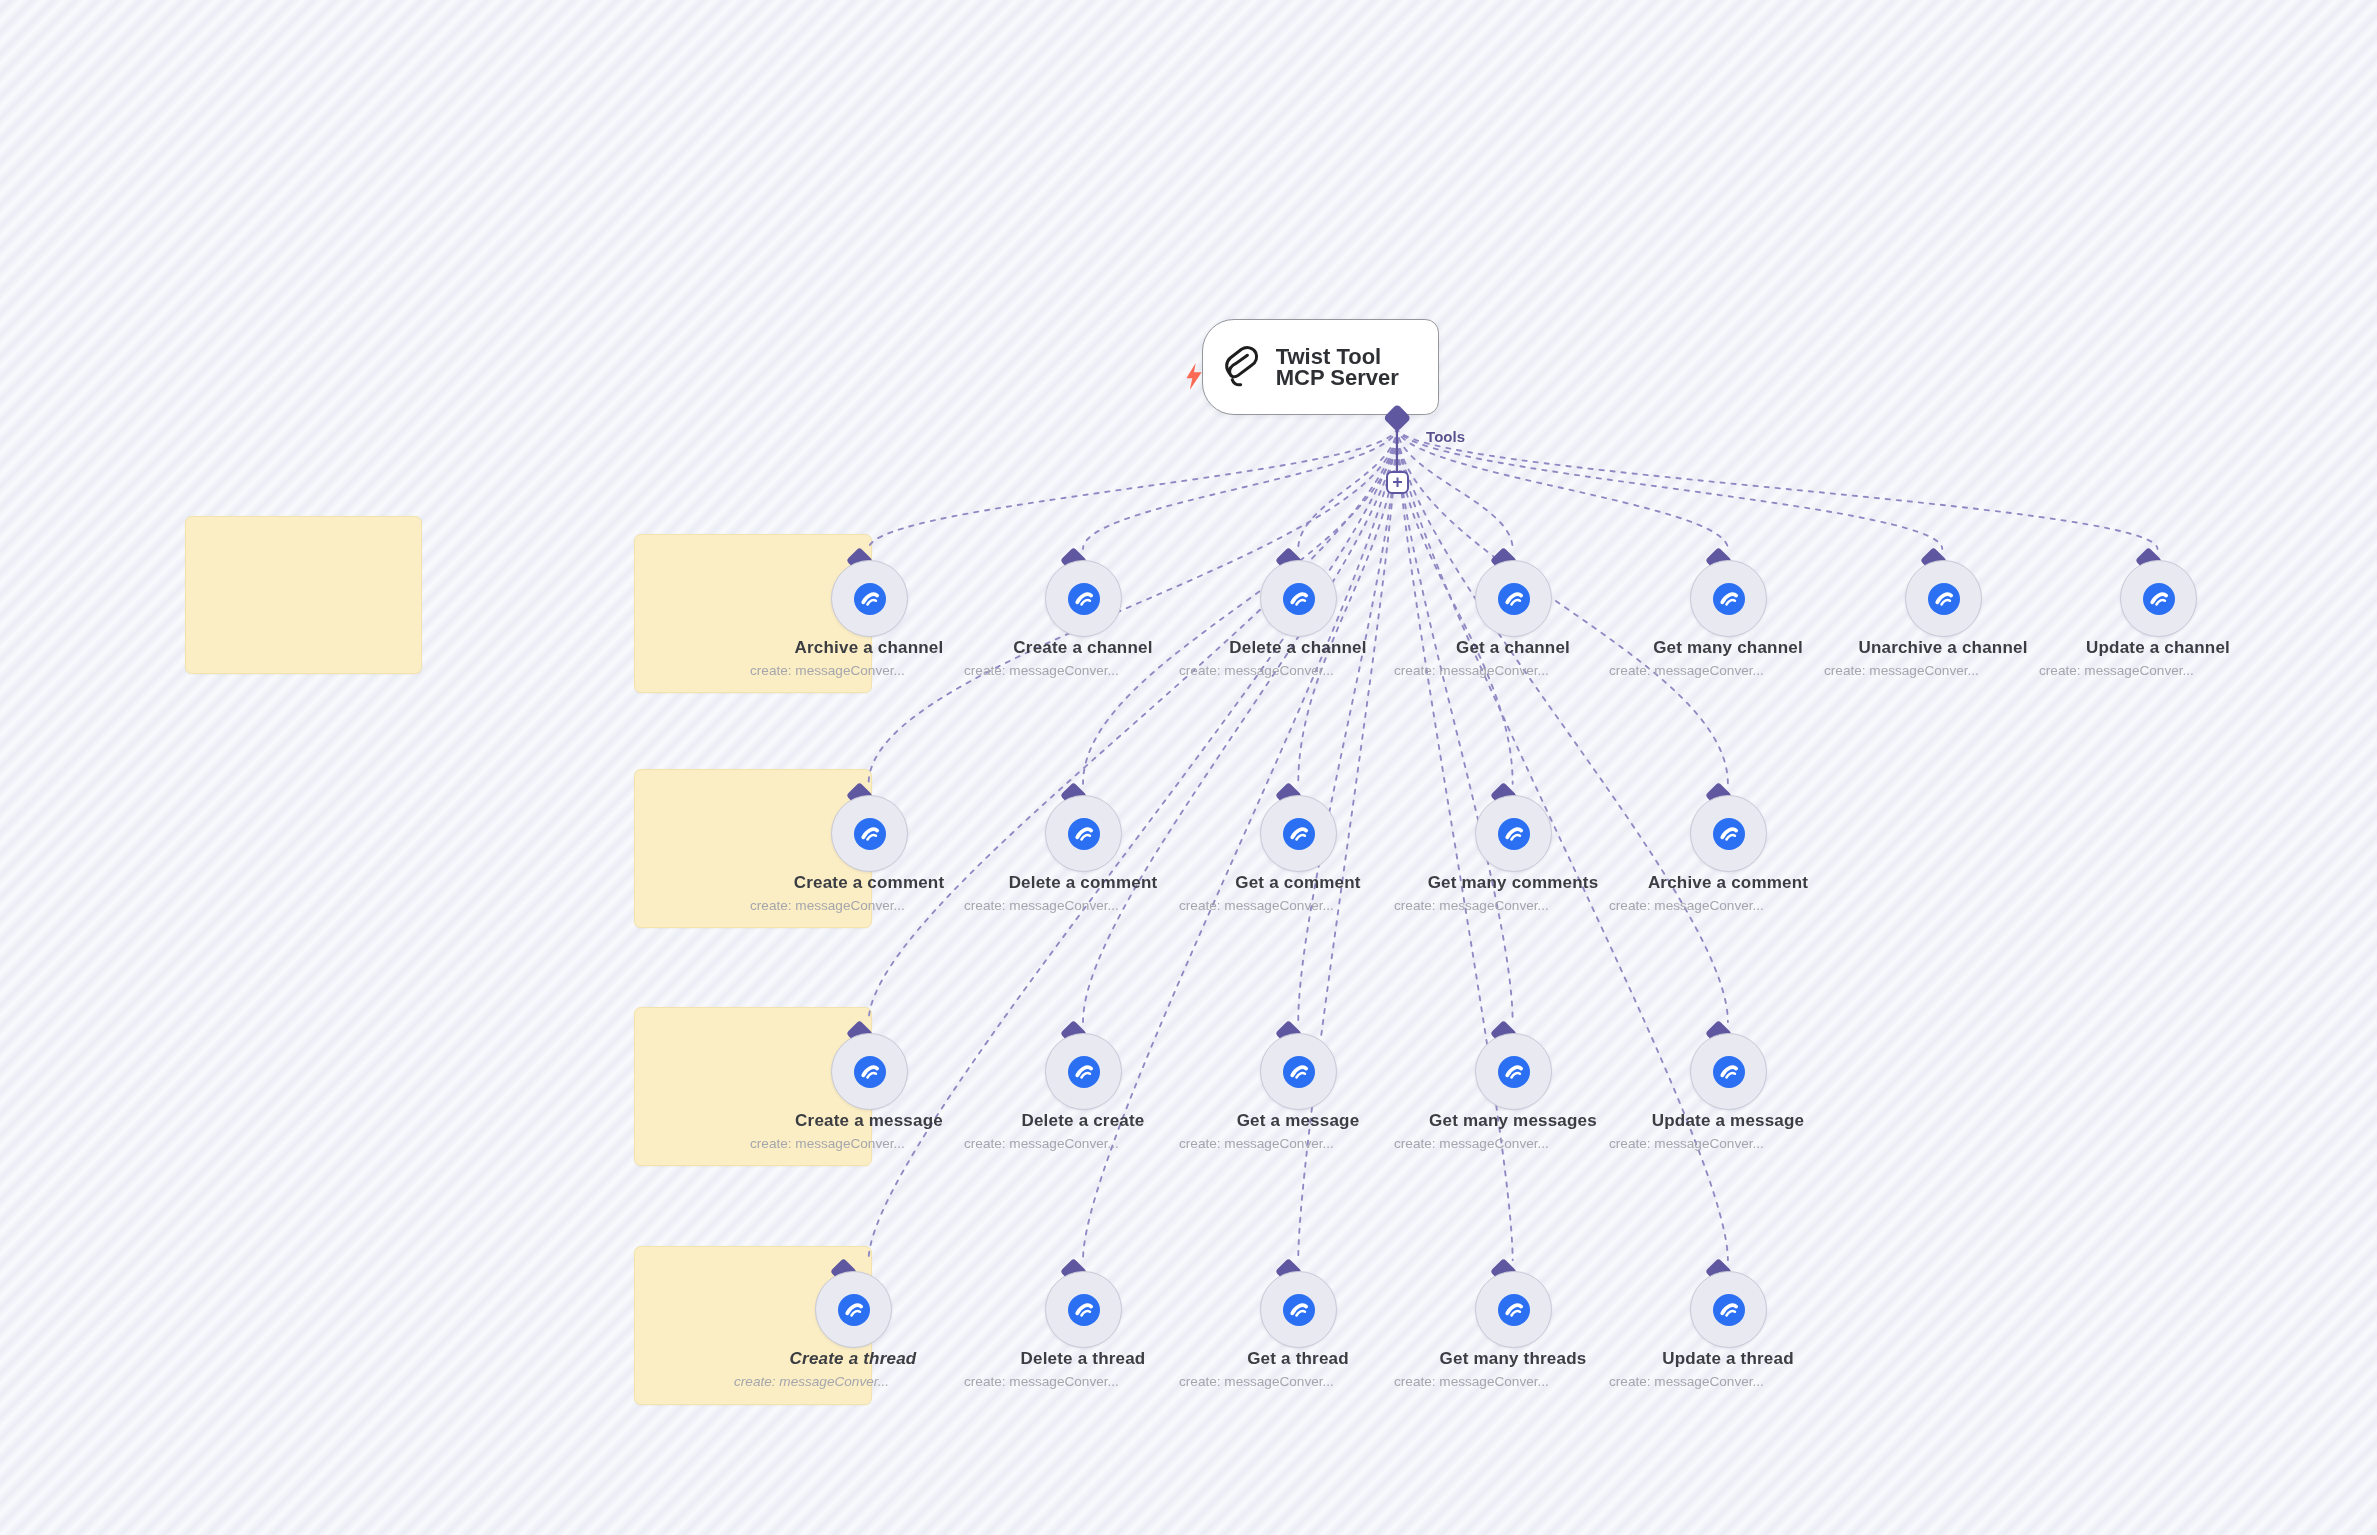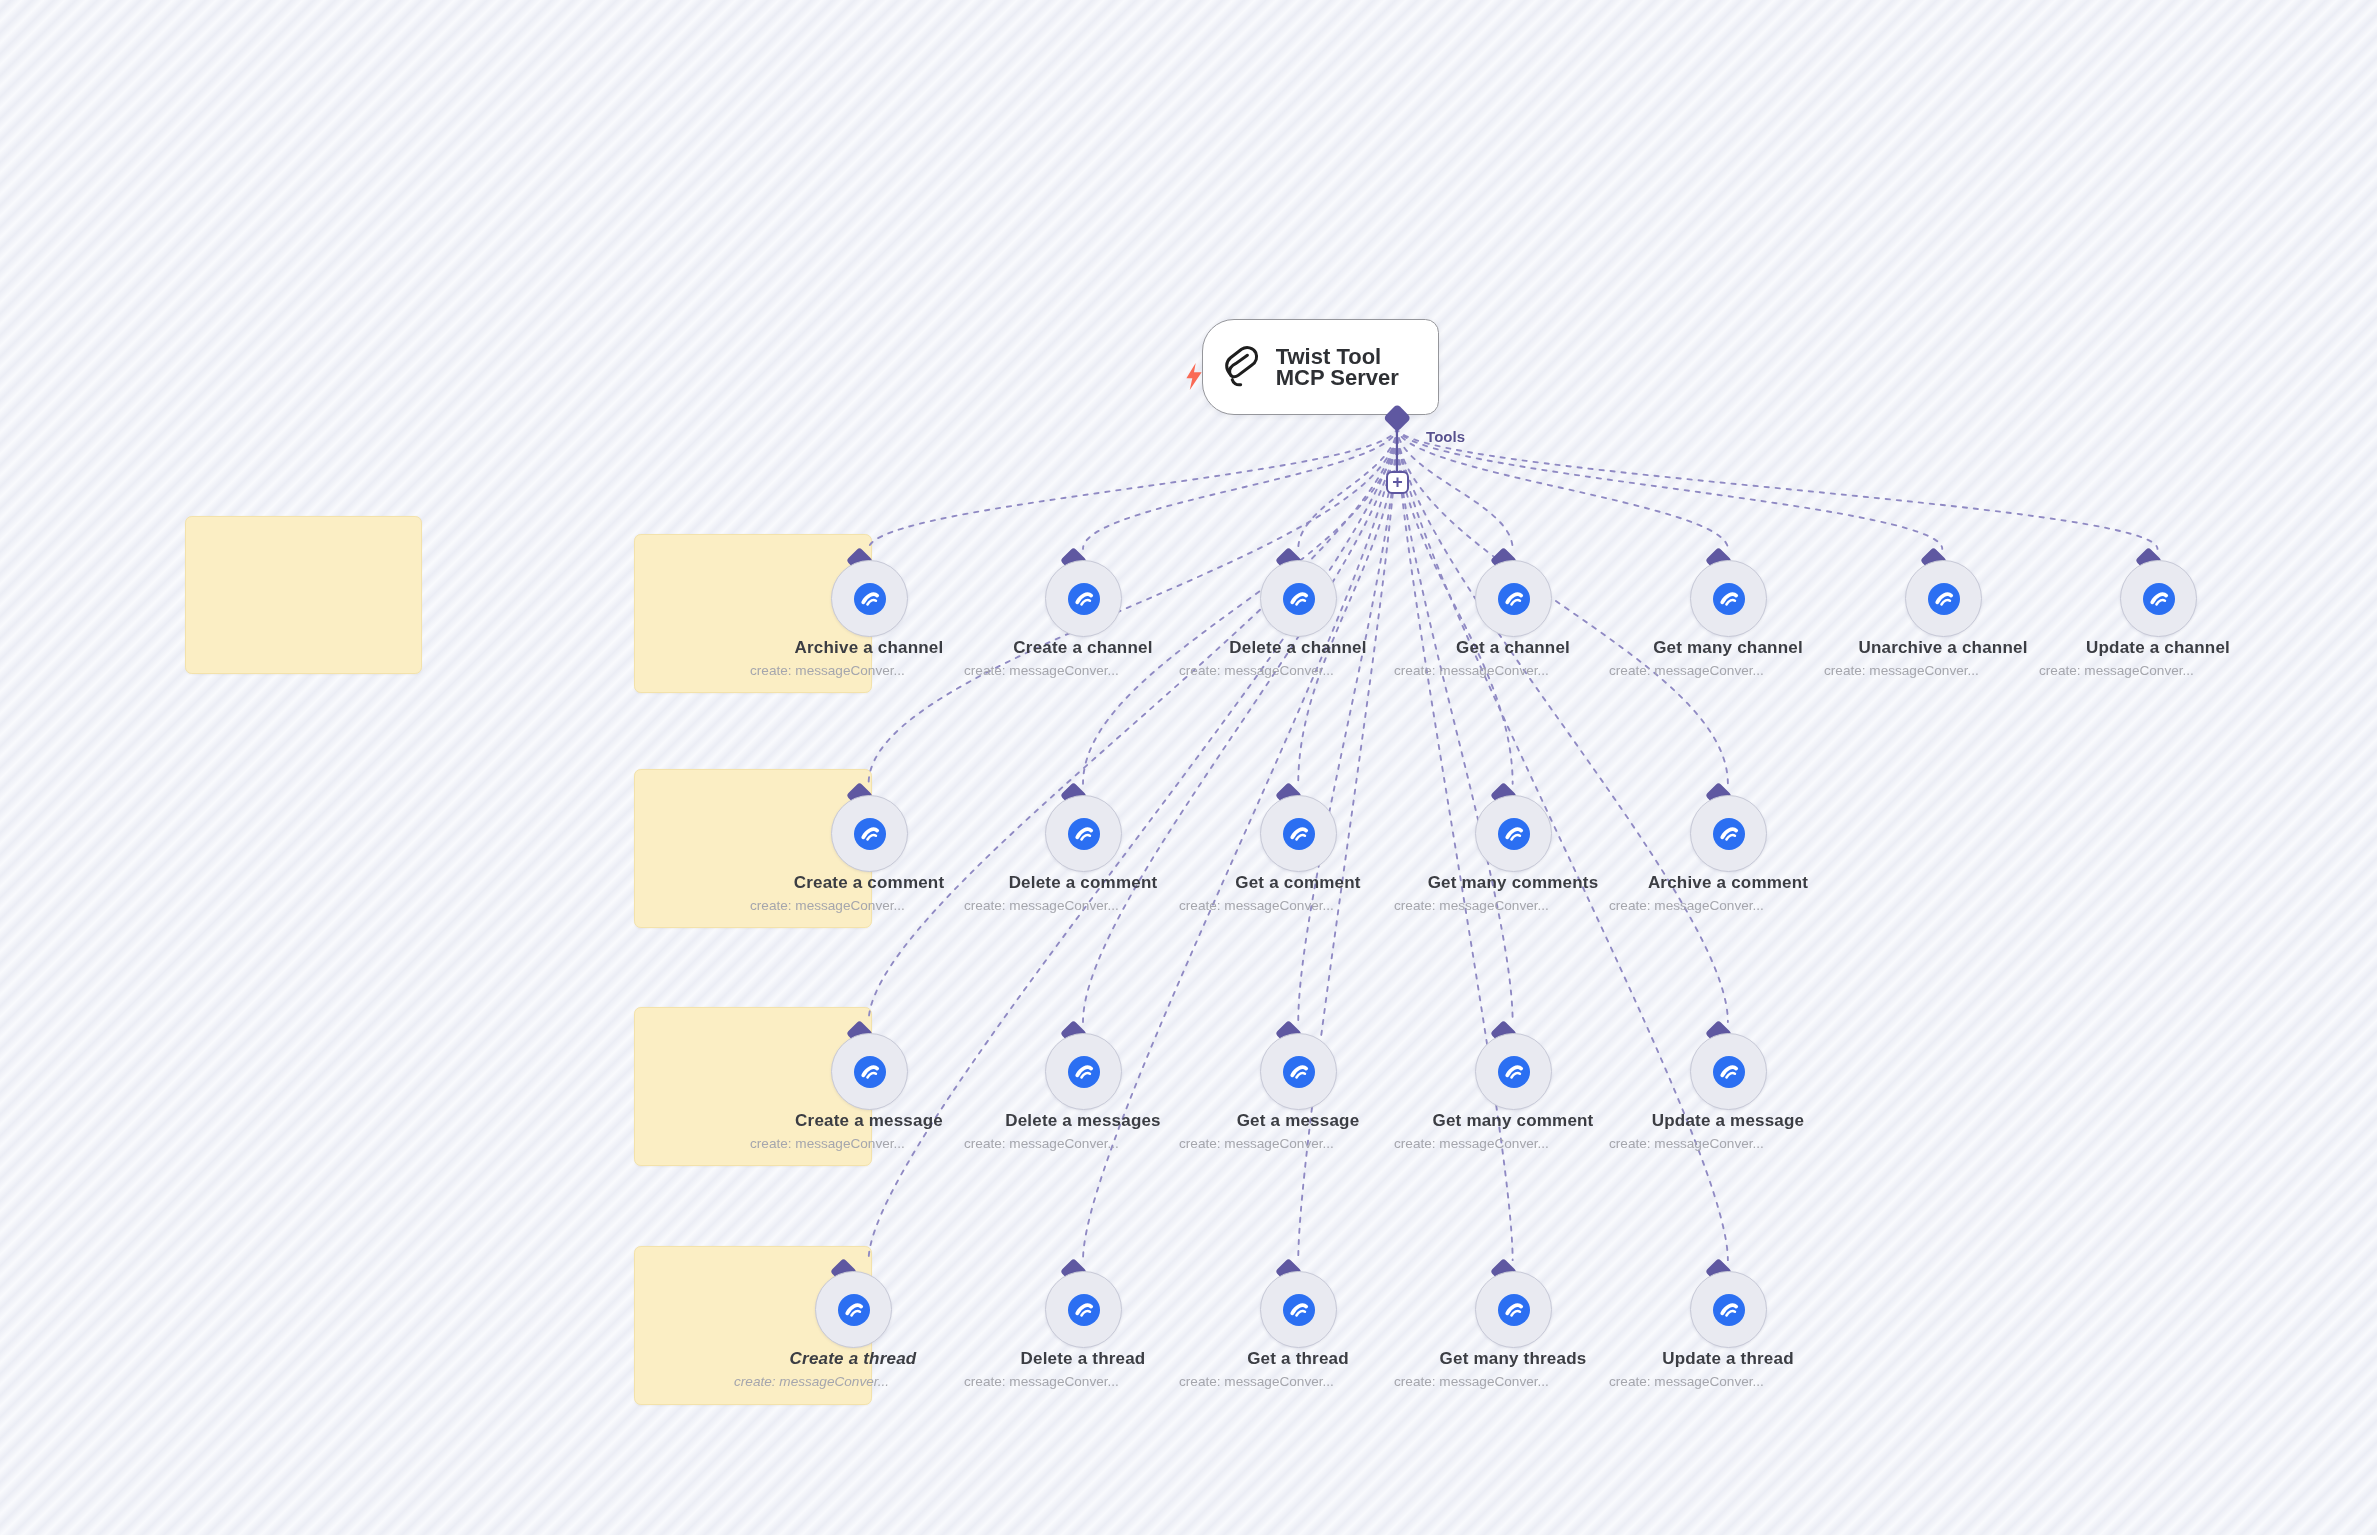--- a/index.html
+++ b/index.html
@@ -311,21 +311,21 @@
       <div class="circle">
         <div class="tool-icon">
        <svg width="22" height="22" viewBox="-13 -13 26 26">
          <g fill="none" stroke="#ffffff" stroke-linecap="round">
            <path d="M-8 4 C-4 -4 4 -8 8.5 -4" stroke-width="4.4"></path>
            <path d="M-3 6.5 C0 1.5 4 0 7 2" stroke-width="3"></path>
          </g>
        </svg>
      </div>
       </div>
-      <div class="t-title">Delete a messages</div>
+      <div class="t-title">Delete a create</div>
       <div class="t-sub">create: messageConver...</div>
     </div>
     <div class="tool" style="left: 1179px; top: 1017px;">
       <div class="port"></div>
       <div class="circle">
         <div class="tool-icon">
        <svg width="22" height="22" viewBox="-13 -13 26 26">
          <g fill="none" stroke="#ffffff" stroke-linecap="round">
            <path d="M-8 4 C-4 -4 4 -8 8.5 -4" stroke-width="4.4"></path>
            <path d="M-3 6.5 C0 1.5 4 0 7 2" stroke-width="3"></path>
@@ -341,21 +341,21 @@
       <div class="circle">
         <div class="tool-icon">
        <svg width="22" height="22" viewBox="-13 -13 26 26">
          <g fill="none" stroke="#ffffff" stroke-linecap="round">
            <path d="M-8 4 C-4 -4 4 -8 8.5 -4" stroke-width="4.4"></path>
            <path d="M-3 6.5 C0 1.5 4 0 7 2" stroke-width="3"></path>
          </g>
        </svg>
      </div>
       </div>
-      <div class="t-title">Get many comment</div>
+      <div class="t-title">Get many messages</div>
       <div class="t-sub">create: messageConver...</div>
     </div>
     <div class="tool" style="left: 1609px; top: 1017px;">
       <div class="port"></div>
       <div class="circle">
         <div class="tool-icon">
        <svg width="22" height="22" viewBox="-13 -13 26 26">
          <g fill="none" stroke="#ffffff" stroke-linecap="round">
            <path d="M-8 4 C-4 -4 4 -8 8.5 -4" stroke-width="4.4"></path>
            <path d="M-3 6.5 C0 1.5 4 0 7 2" stroke-width="3"></path>

